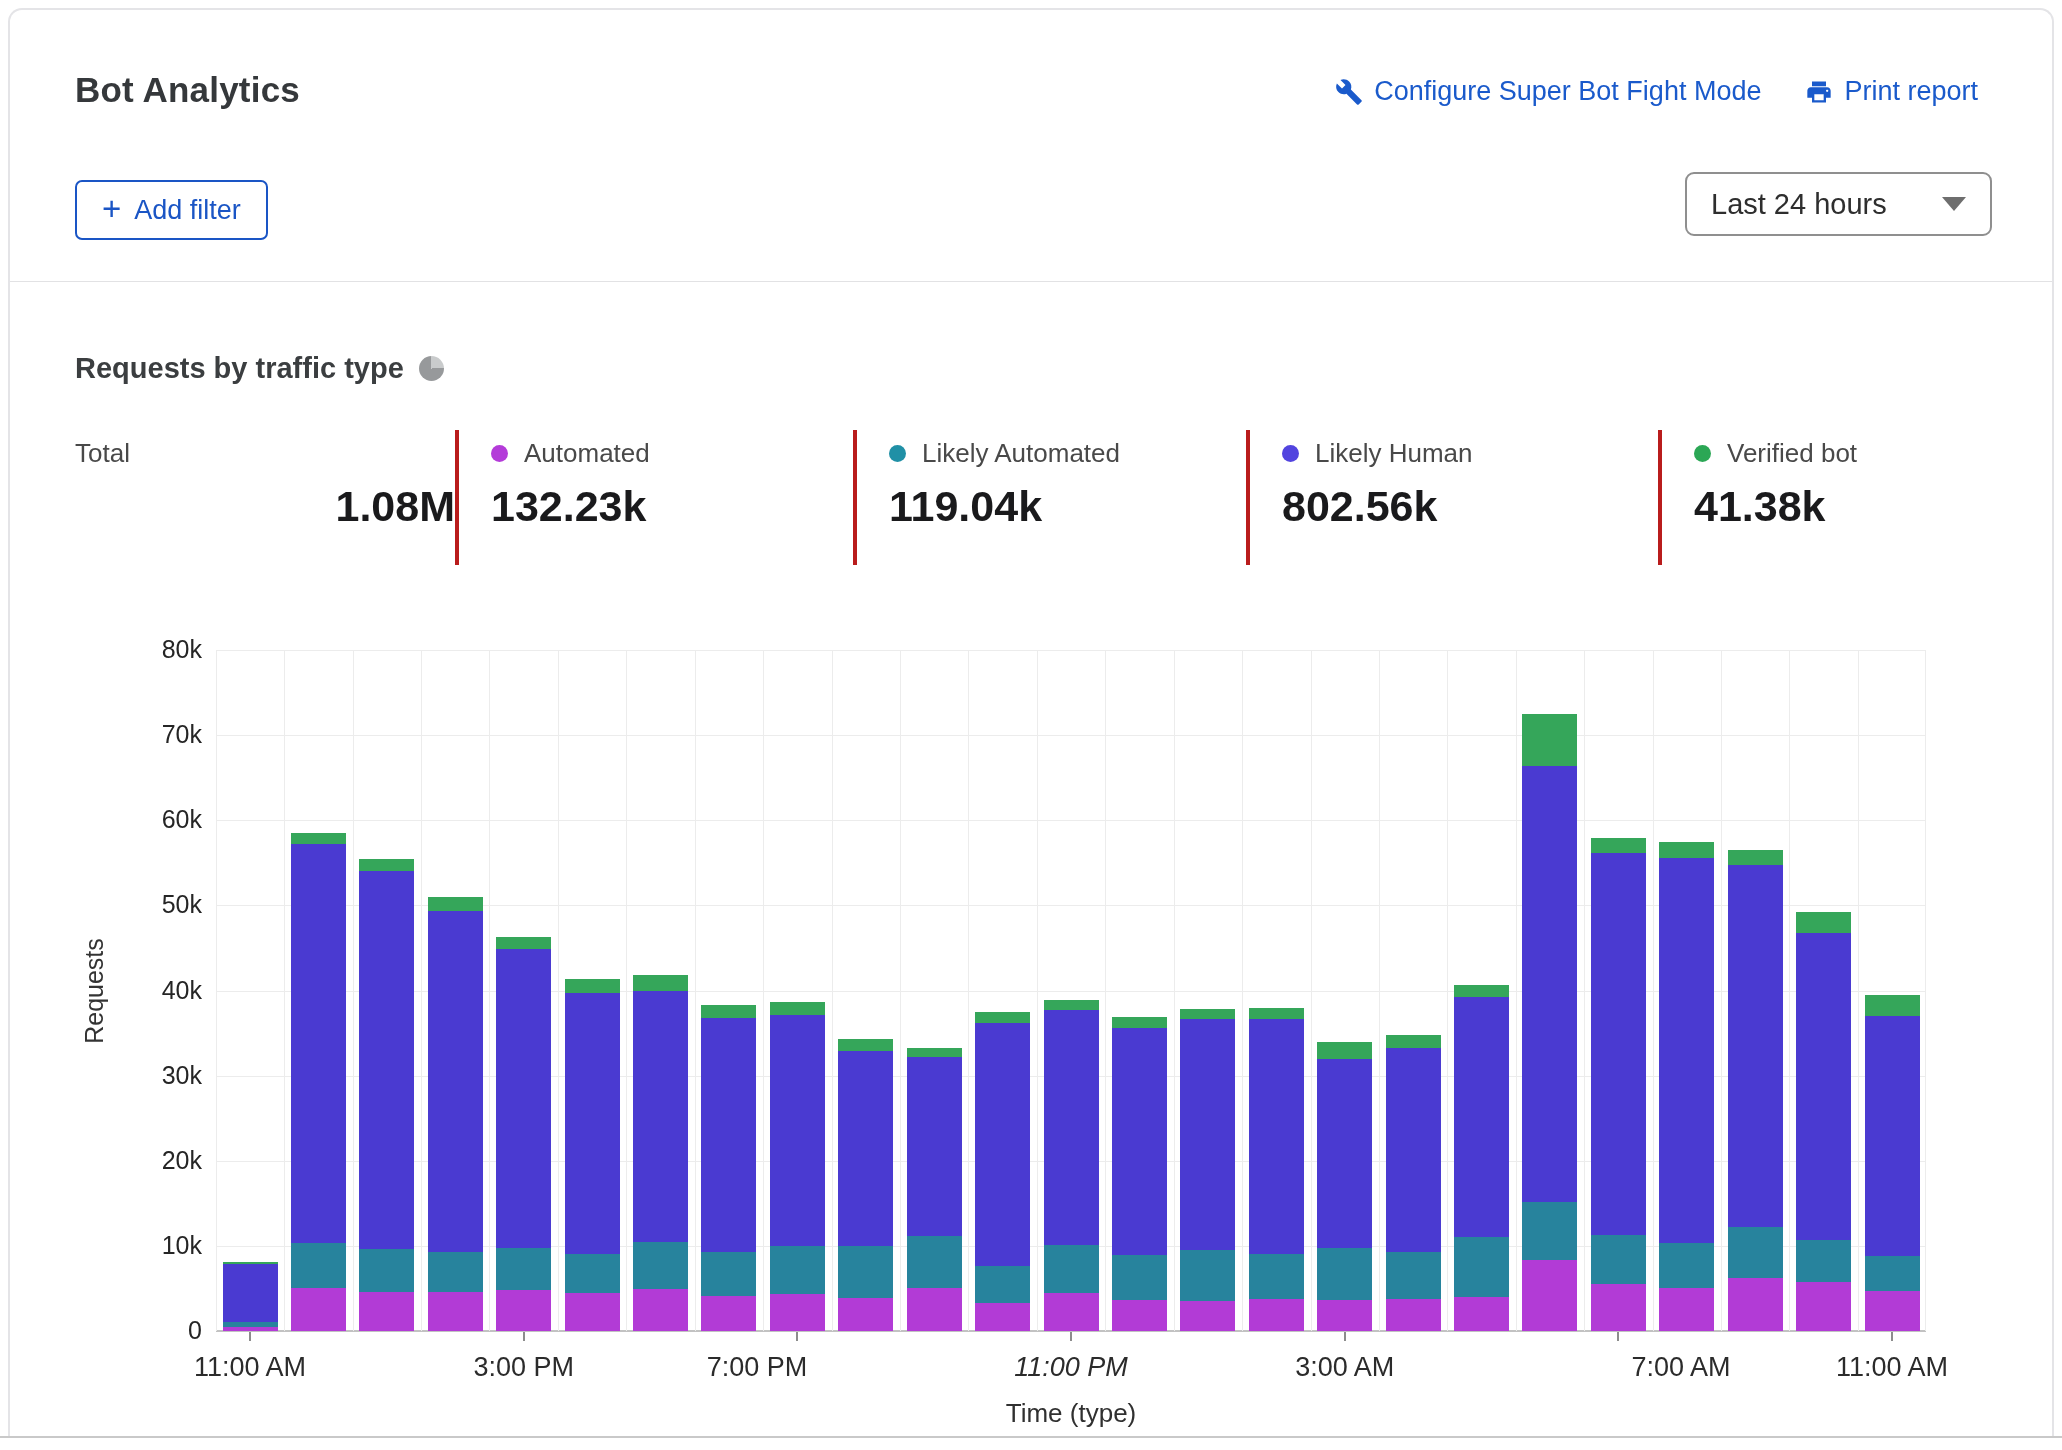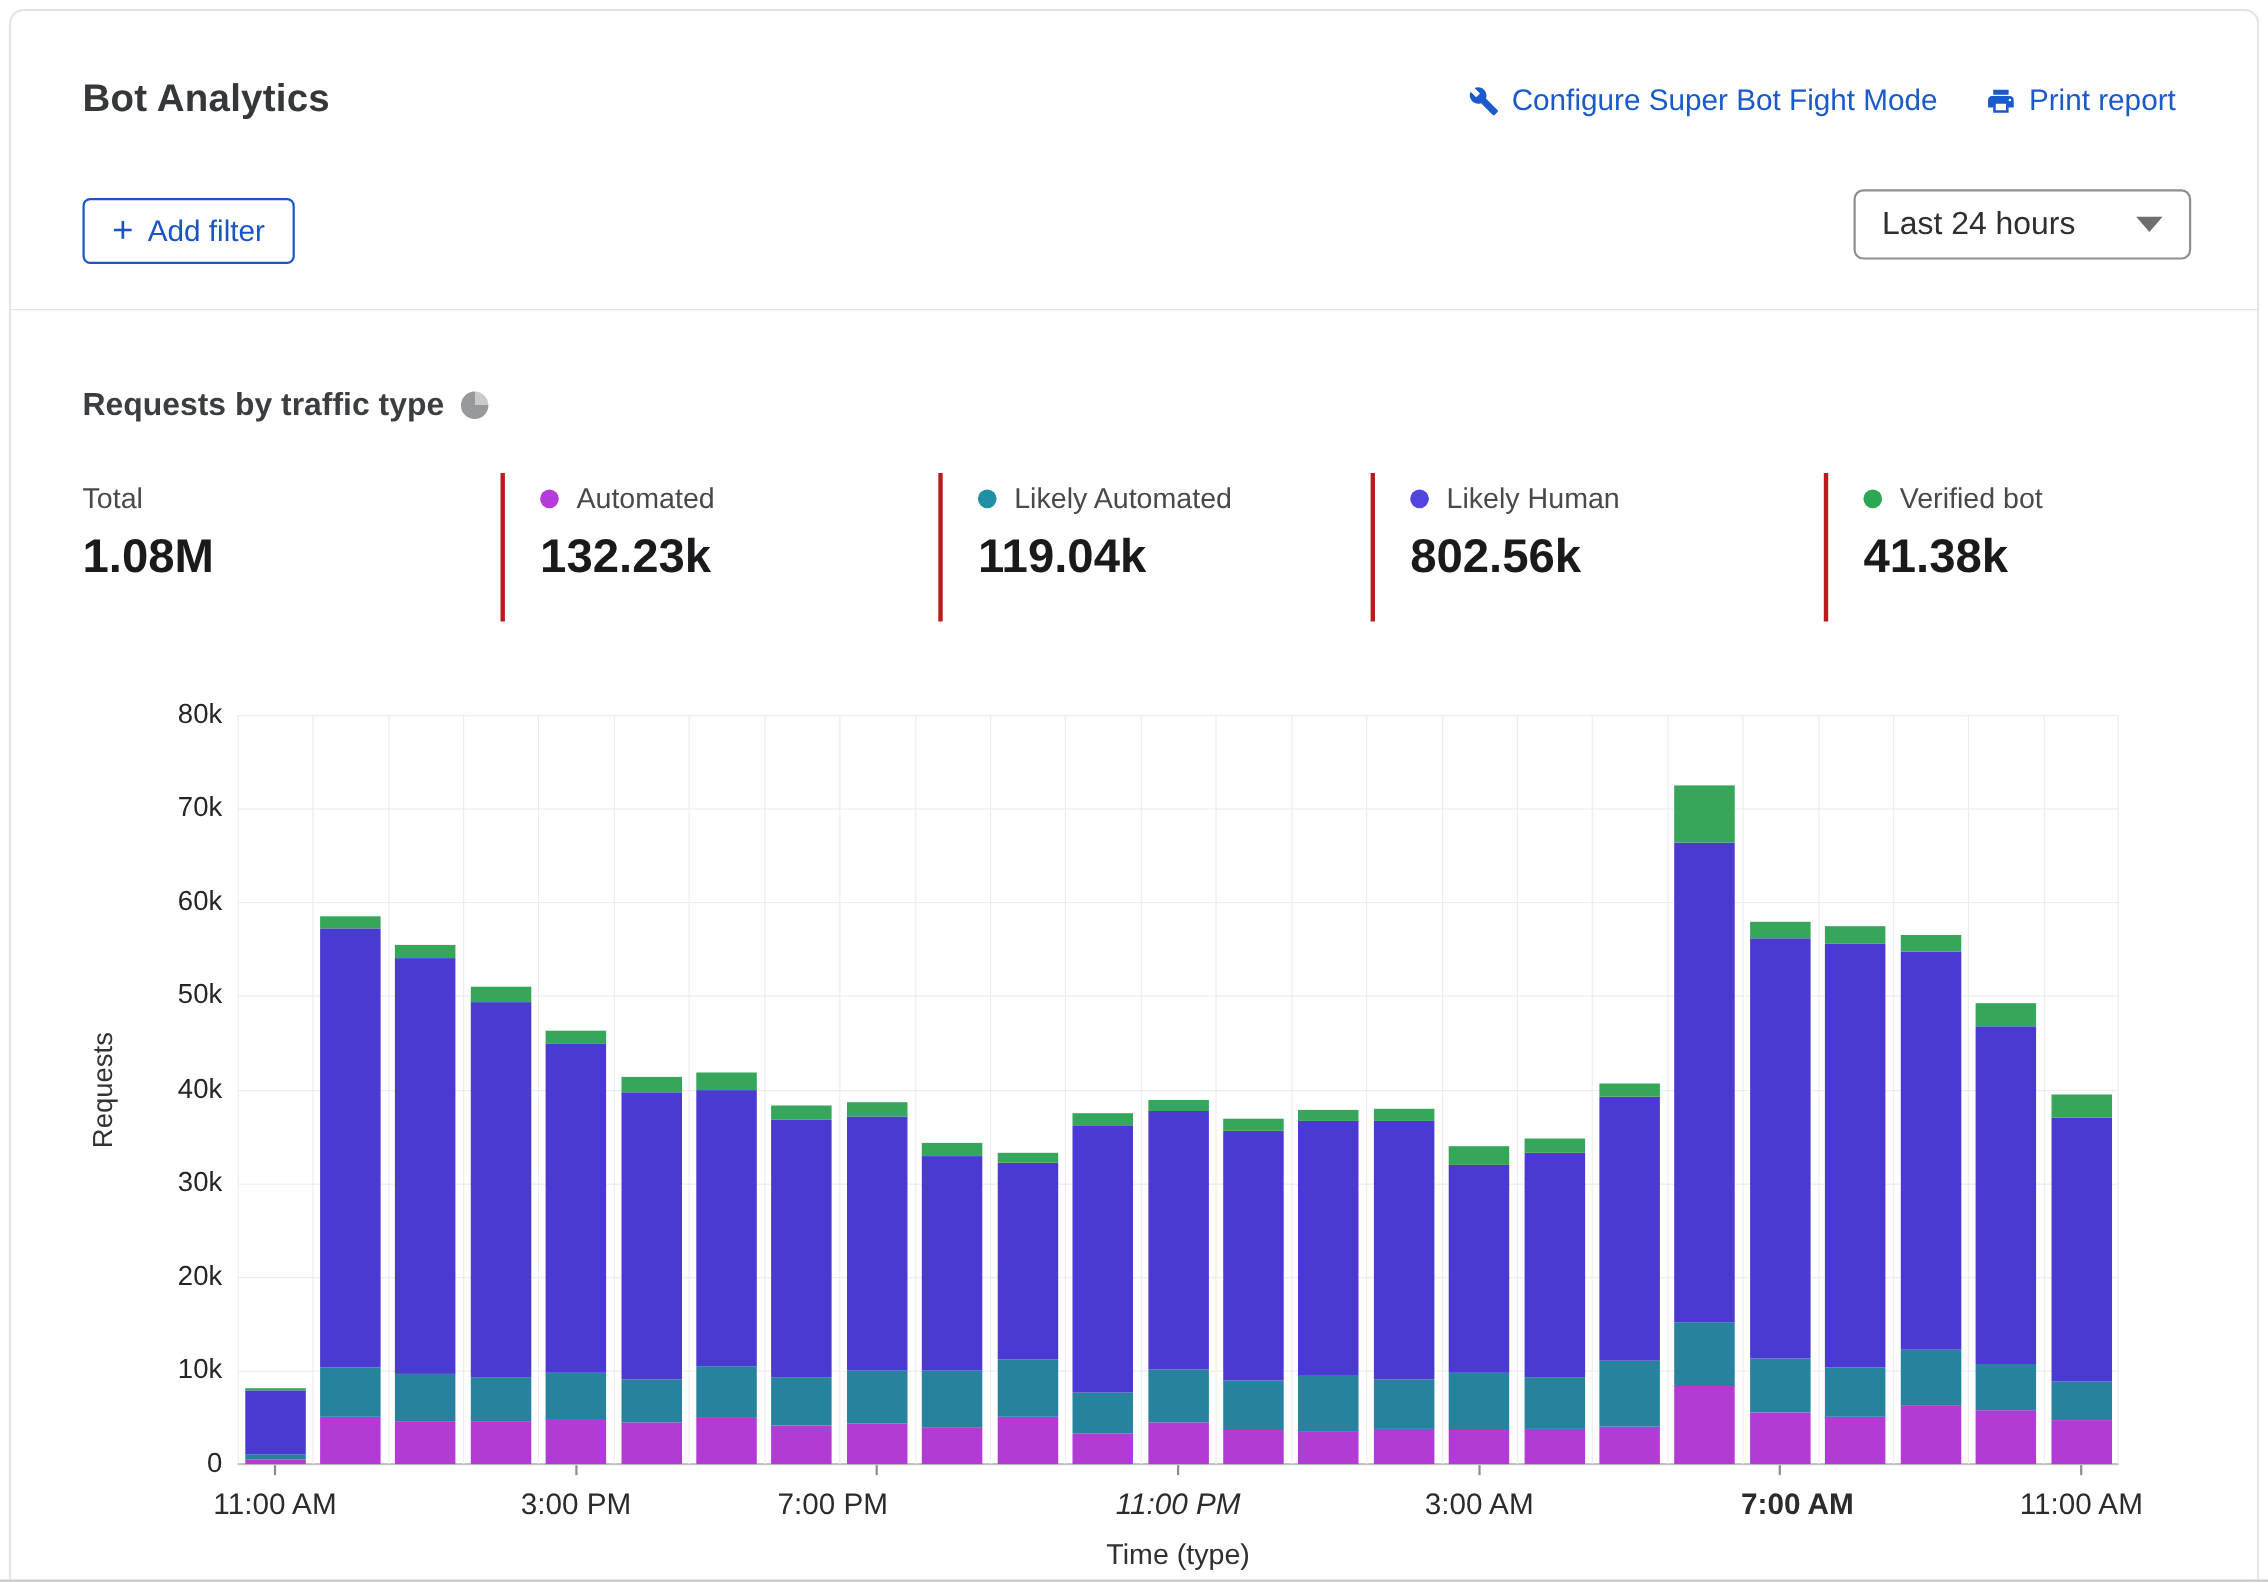--- a/index.html
+++ b/index.html
@@ -109,21 +109,21 @@
 </div>
 
 <div class="header-divider"></div>
 
 <div class="section-title">
   <span>Requests by traffic type</span>
   <span class="pie-icon"></span>
 </div>
 
 <div class="stats-row" id="stats-row">
-    <div class="stat" style="width: 380px;">
+    <div class="stat" style="width: 380px; text-align: right;">
       <div class="stat-label-row">
         <span class="stat-label">Total</span>
       </div>
       <div class="stat-value">1.08M</div>
     </div>
     <div class="stat" style="width: 398px;">
       <div class="stat-label-row">
         <span class="dot" style="background: rgb(180, 59, 217);"></span>
         <span class="stat-label">Automated</span>
       </div>
@@ -358,19 +358,19 @@
     <div class="xtick" style="left: 160.01px;">11:00 AM</div>
     <div class="xtickmark" style="left: 522.69px;"></div>
     <div class="xtick" style="left: 433.69px;">3:00 PM</div>
     <div class="xtickmark" style="left: 796.37px;"></div>
     <div class="xtick" style="left: 667px;">7:00 PM</div>
     <div class="xtickmark" style="left: 1070.05px;"></div>
     <div class="xtick" style="left: 981.05px; font-style: italic;">11:00 PM</div>
     <div class="xtickmark" style="left: 1343.73px;"></div>
     <div class="xtick" style="left: 1254.73px;">3:00 AM</div>
     <div class="xtickmark" style="left: 1617.41px;"></div>
-    <div class="xtick" style="left: 1544px; font-weight: bold;">7:00 AM</div>
+    <div class="xtick" style="left: 1591px;">7:00 AM</div>
     <div class="xtickmark" style="left: 1891.09px;"></div>
     <div class="xtick" style="left: 1802.09px;">11:00 AM</div>
   </div>
 <div class="xlabel">Time (type)</div>
 
 <div class="bottom-line"></div>
 
 </body></html>

